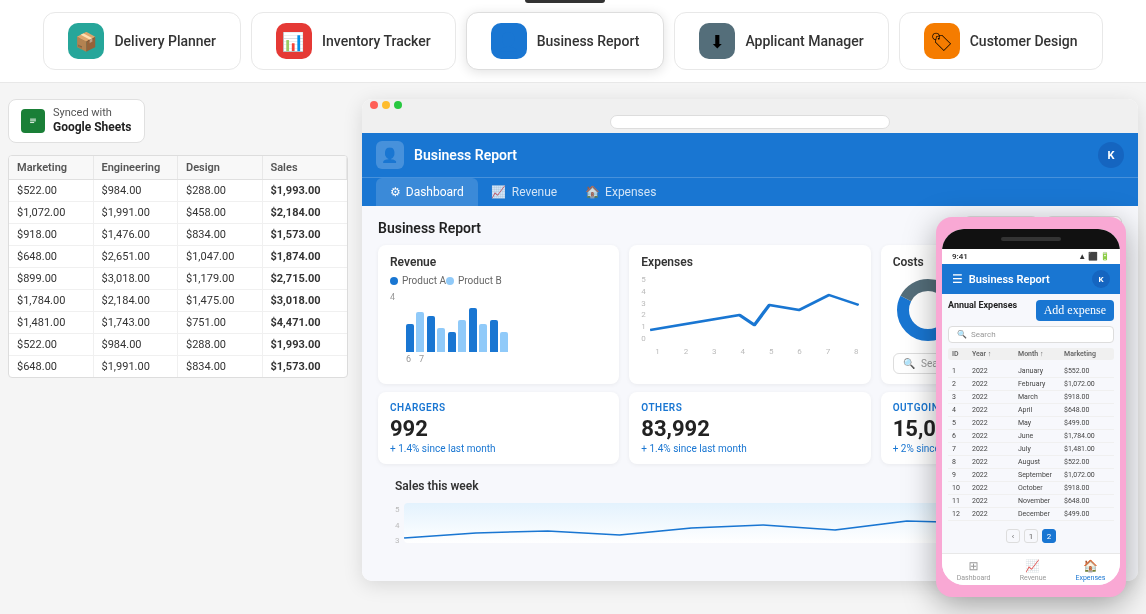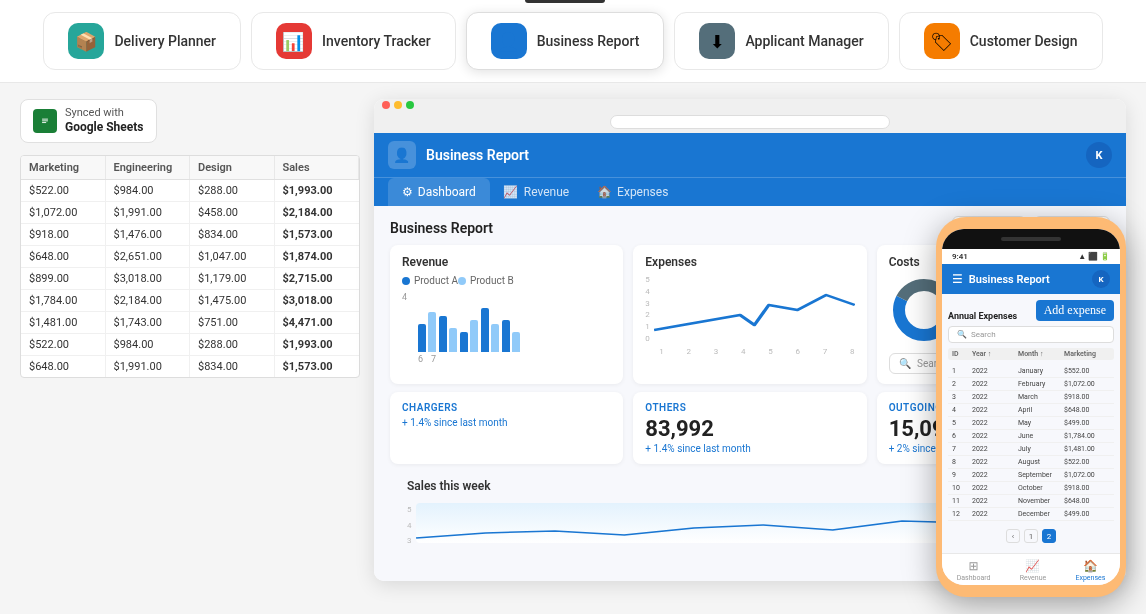--- a/index.html
+++ b/index.html
@@ -64,21 +64,21 @@
     .nav-tab-label {
       font-size: 14px;
       font-weight: 500;
       color: #333;
       white-space: nowrap;
     }
 
     
     .main-content {
       display: flex;
-      padding: 16px 20px;
+      padding: 16px 8px;
       gap: 14px;
       height: calc(614px - 100px);
       position: relative;
     }
 
     
     .left-panel {
       width: 340px;
       flex-shrink: 0;
       display: flex;
@@ -406,22 +406,22 @@
       margin-bottom: 6px;
     }
 
     
     .phone-mockup {
       position: absolute;
       right: 20px;
       bottom: 0;
       width: 190px;
       height: 380px;
-      background: #fdba74;
-      border-radius: 30px;
+      background: #f9a8d4;
+      border-radius: 16px;
       padding: 12px 6px;
       box-shadow: 0 8px 32px rgba(0,0,0,0.35);
       overflow: hidden;
     }
     .phone-screen {
       background: #f7f8fc;
       border-radius: 22px;
       width: 100%;
       height: 100%;
       overflow: hidden;
@@ -499,21 +499,21 @@
       color: white;
       font-size: 12px;
       padding: 3px 8px;
       border-radius: 4px;
       display: inline-block;
       font-family: Liberation Serif, serif;
     }
     .phone-section-header {
       display: flex;
       justify-content: space-between;
-      align-items: flex-end;
+      align-items: flex-start;
     }
     .phone-search {
       background: #fff;
       border: 1px solid #ddd;
       border-radius: 4px;
       padding: 3px 8px;
       font-size: 8px;
       color: #999;
       display: flex;
       align-items: center;
@@ -840,20 +840,21 @@
           <div class="search-box" style="margin-top:8px;font-size:10px;">
             <span>🔍</span>
             <span>Search</span>
           </div>
         </div>
       </div>
 
       <div class="stats-row">
         <div class="stat-card">
           <div class="stat-label">CHARGERS</div>
+          <div class="stat-value">992</div>
           <div class="stat-change">+ 1.4% since last month</div>
         </div>
         <div class="stat-card">
           <div class="stat-label">OTHERS</div>
           <div class="stat-value">83,992</div>
           <div class="stat-change">+ 1.4% since last month</div>
         </div>
         <div class="stat-card">
           <div class="stat-label">OUTGOINGS</div>
           <div class="stat-value">15,092</div>

